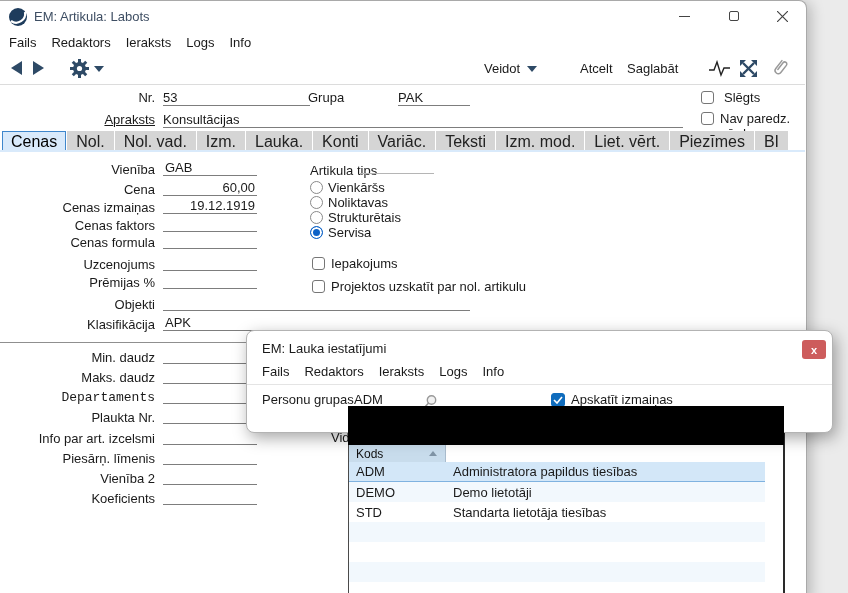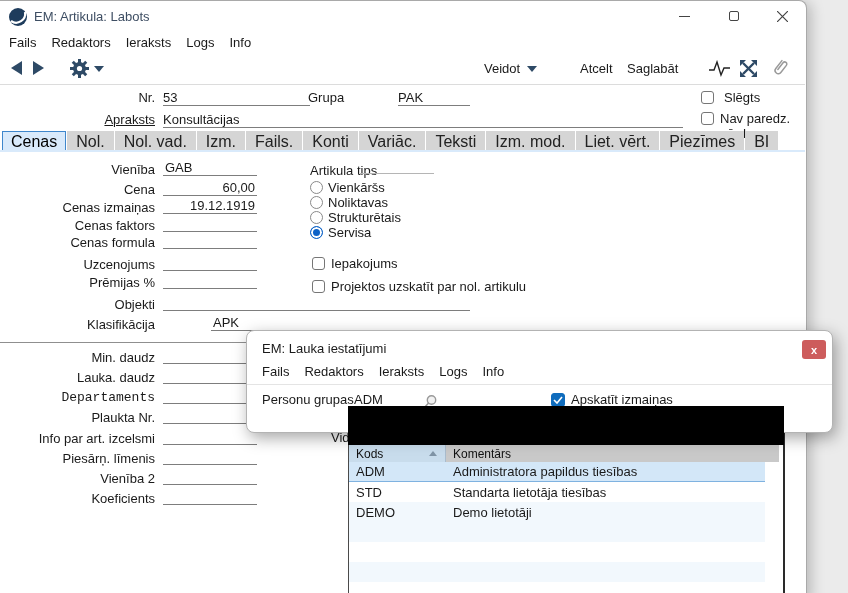--- a/index.html
+++ b/index.html
@@ -185,21 +185,21 @@
   <div class="abs cbox" style="left:701px; top:90px;"></div>
   <div class="abs" style="left:724px; top:89px;">Slēgts</div>
   <div class="abs cbox" style="left:701px; top:111px;"></div>
   <div class="abs" style="left:720px; top:110px;">Nav paredz. pārd.</div>
 
   <div id="tabbar" class="abs">
       <div class="tab active">Cenas</div>
       <div class="tab">Nol.</div>
       <div class="tab">Nol. vad.</div>
       <div class="tab">Izm.</div>
-      <div class="tab">Fails.</div>
+      <div class="tab">Lauka.</div>
       <div class="tab">Konti</div>
       <div class="tab">Variāc.</div>
       <div class="tab">Teksti</div>
       <div class="tab">Izm. mod.</div>
       <div class="tab">Liet. vērt.</div>
       <div class="tab">Piezīmes</div>
       <div class="tab">BI</div>
     </div>
   <div class="abs tab-underline"></div>
 
@@ -230,21 +230,21 @@
       </div>
       <div class="abs f-label" style="left: 0px; top: 274px;">Prēmijas %</div>
       <div class="abs f-line" style="top: 272px; width: 94px;">
         <span class="f-value"></span>
       </div>
       <div class="abs f-label" style="left: 0px; top: 296px;">Objekti</div>
       <div class="abs f-line" style="top: 294px; width: 307px;">
         <span class="f-value"></span>
       </div>
       <div class="abs f-label" style="left: 0px; top: 316px;">Klasifikācija</div>
-      <div class="abs f-line" style="top: 314px; width: 307px; margin-left: 48px;">
+      <div class="abs f-line" style="top: 314px; width: 307px;">
         <span class="f-value">APK</span>
       </div>
     </div>
 
   <div class="abs" style="left:310px; top:162px;">Artikula tips</div>
   <div class="abs group-line" style="left:360px; top:172px; width:74px;"></div>
   <div id="radio-group">
       <div class="abs radio" style="left: 310px; top: 180px;"></div>
       <div class="abs" style="left: 328px; top: 179px;">Vienkāršs</div>
       <div class="abs radio" style="left: 310px; top: 195px;"></div>
@@ -260,21 +260,21 @@
       <div class="abs" style="left: 331px; top: 255px;">Iepakojums</div>
       <div class="abs cbox" style="left: 312px; top: 279px;"></div>
       <div class="abs" style="left: 331px; top: 278px;">Projektos uzskatīt par nol. artikulu</div>
     </div>
 
   <div class="abs divider"></div>
 
   <div id="fields-lower">
       <div class="abs f-label" style="left: 0px; top: 349px;">Min. daudz</div>
       <div class="abs f-line" style="top: 347px; width: 94px;"></div>
-      <div class="abs f-label" style="left: 0px; top: 369px;">Lauka. daudz</div>
+      <div class="abs f-label" style="left: 0px; top: 369px;">Maks. daudz</div>
       <div class="abs f-line" style="top: 367px; width: 94px;"></div>
       <div class="abs f-label" style="left: 0px; top: 389px; font-family: Liberation Mono, monospace;">Departaments</div>
       <div class="abs f-line" style="top: 387px; width: 94px;"></div>
       <div class="abs f-label" style="left: 0px; top: 409px;">Plaukta Nr.</div>
       <div class="abs f-line" style="top: 407px; width: 94px;"></div>
       <div class="abs f-label" style="left: 0px; top: 430px;">Info par art. izcelsmi</div>
       <div class="abs f-line" style="top: 428px; width: 94px;"></div>
       <div class="abs f-label" style="left: 0px; top: 450px;">Piesārņ. līmenis</div>
       <div class="abs f-line" style="top: 448px; width: 94px;"></div>
       <div class="abs f-label" style="left: 0px; top: 470px;">Vienība 2</div>
@@ -285,36 +285,33 @@
 
   <div class="abs covered-frag">Vid</div>
 </div>
 
 <div id="grid-window" class="abs">
   <div class="abs grid-header">
     <div class="gh-cell gh-kods">
       <span>Kods</span>
       <div class="sort-tri"></div>
     </div>
-    <div class="gh-cell gh-kom">
-      <span>Komentārs</span>
-    </div>
   </div>
   <div class="abs grid-rows" id="grid-rows">
       <div class="g-row selected">
         <div class="g-c1">ADM</div>
         <div class="g-c2">Administratora papildus tiesības</div>
       </div>
+      <div class="g-row tint">
+        <div class="g-c1">DEMO</div>
+        <div class="g-c2">Demo lietotāji</div>
+      </div>
       <div class="g-row">
         <div class="g-c1">STD</div>
         <div class="g-c2">Standarta lietotāja tiesības</div>
-      </div>
-      <div class="g-row tint">
-        <div class="g-c1">DEMO</div>
-        <div class="g-c2">Demo lietotāji</div>
       </div>
       <div class="g-row tint">
         <div class="g-c1"></div>
         <div class="g-c2"></div>
       </div>
       <div class="g-row">
         <div class="g-c1"></div>
         <div class="g-c2"></div>
       </div>
       <div class="g-row tint">

